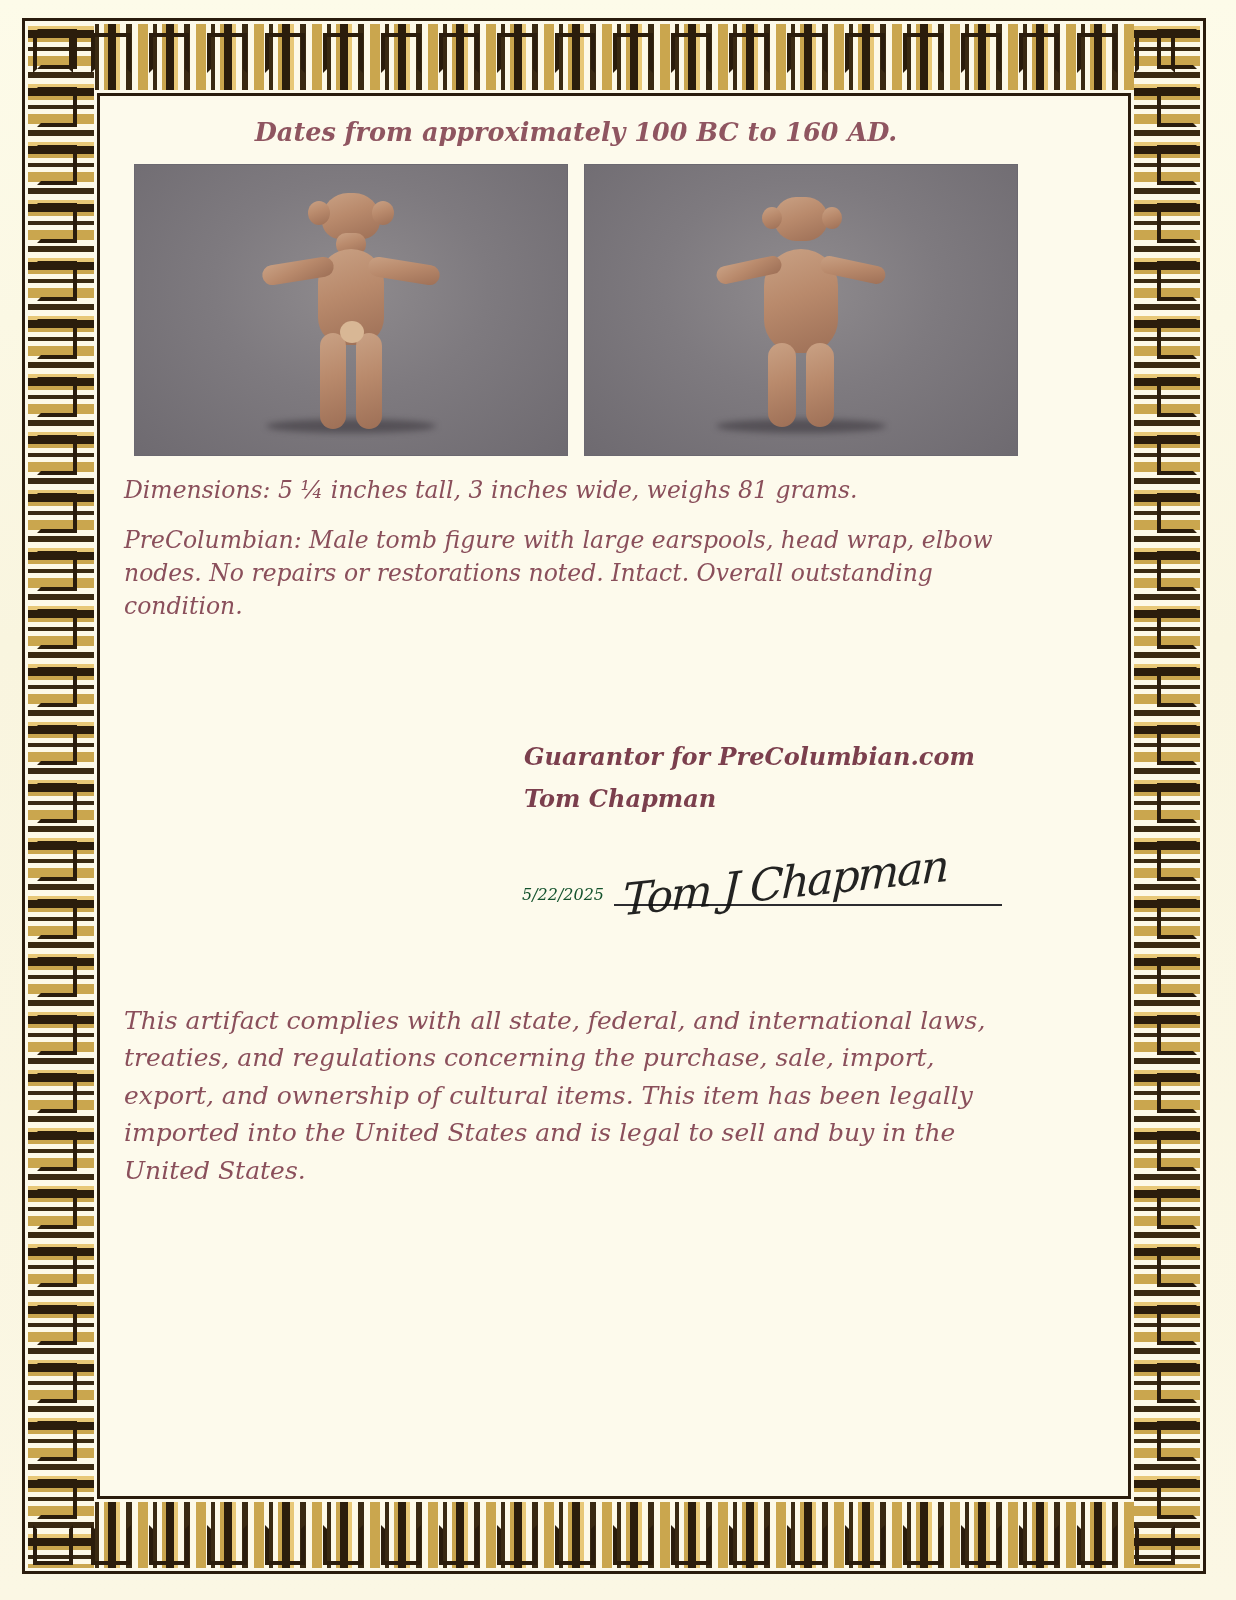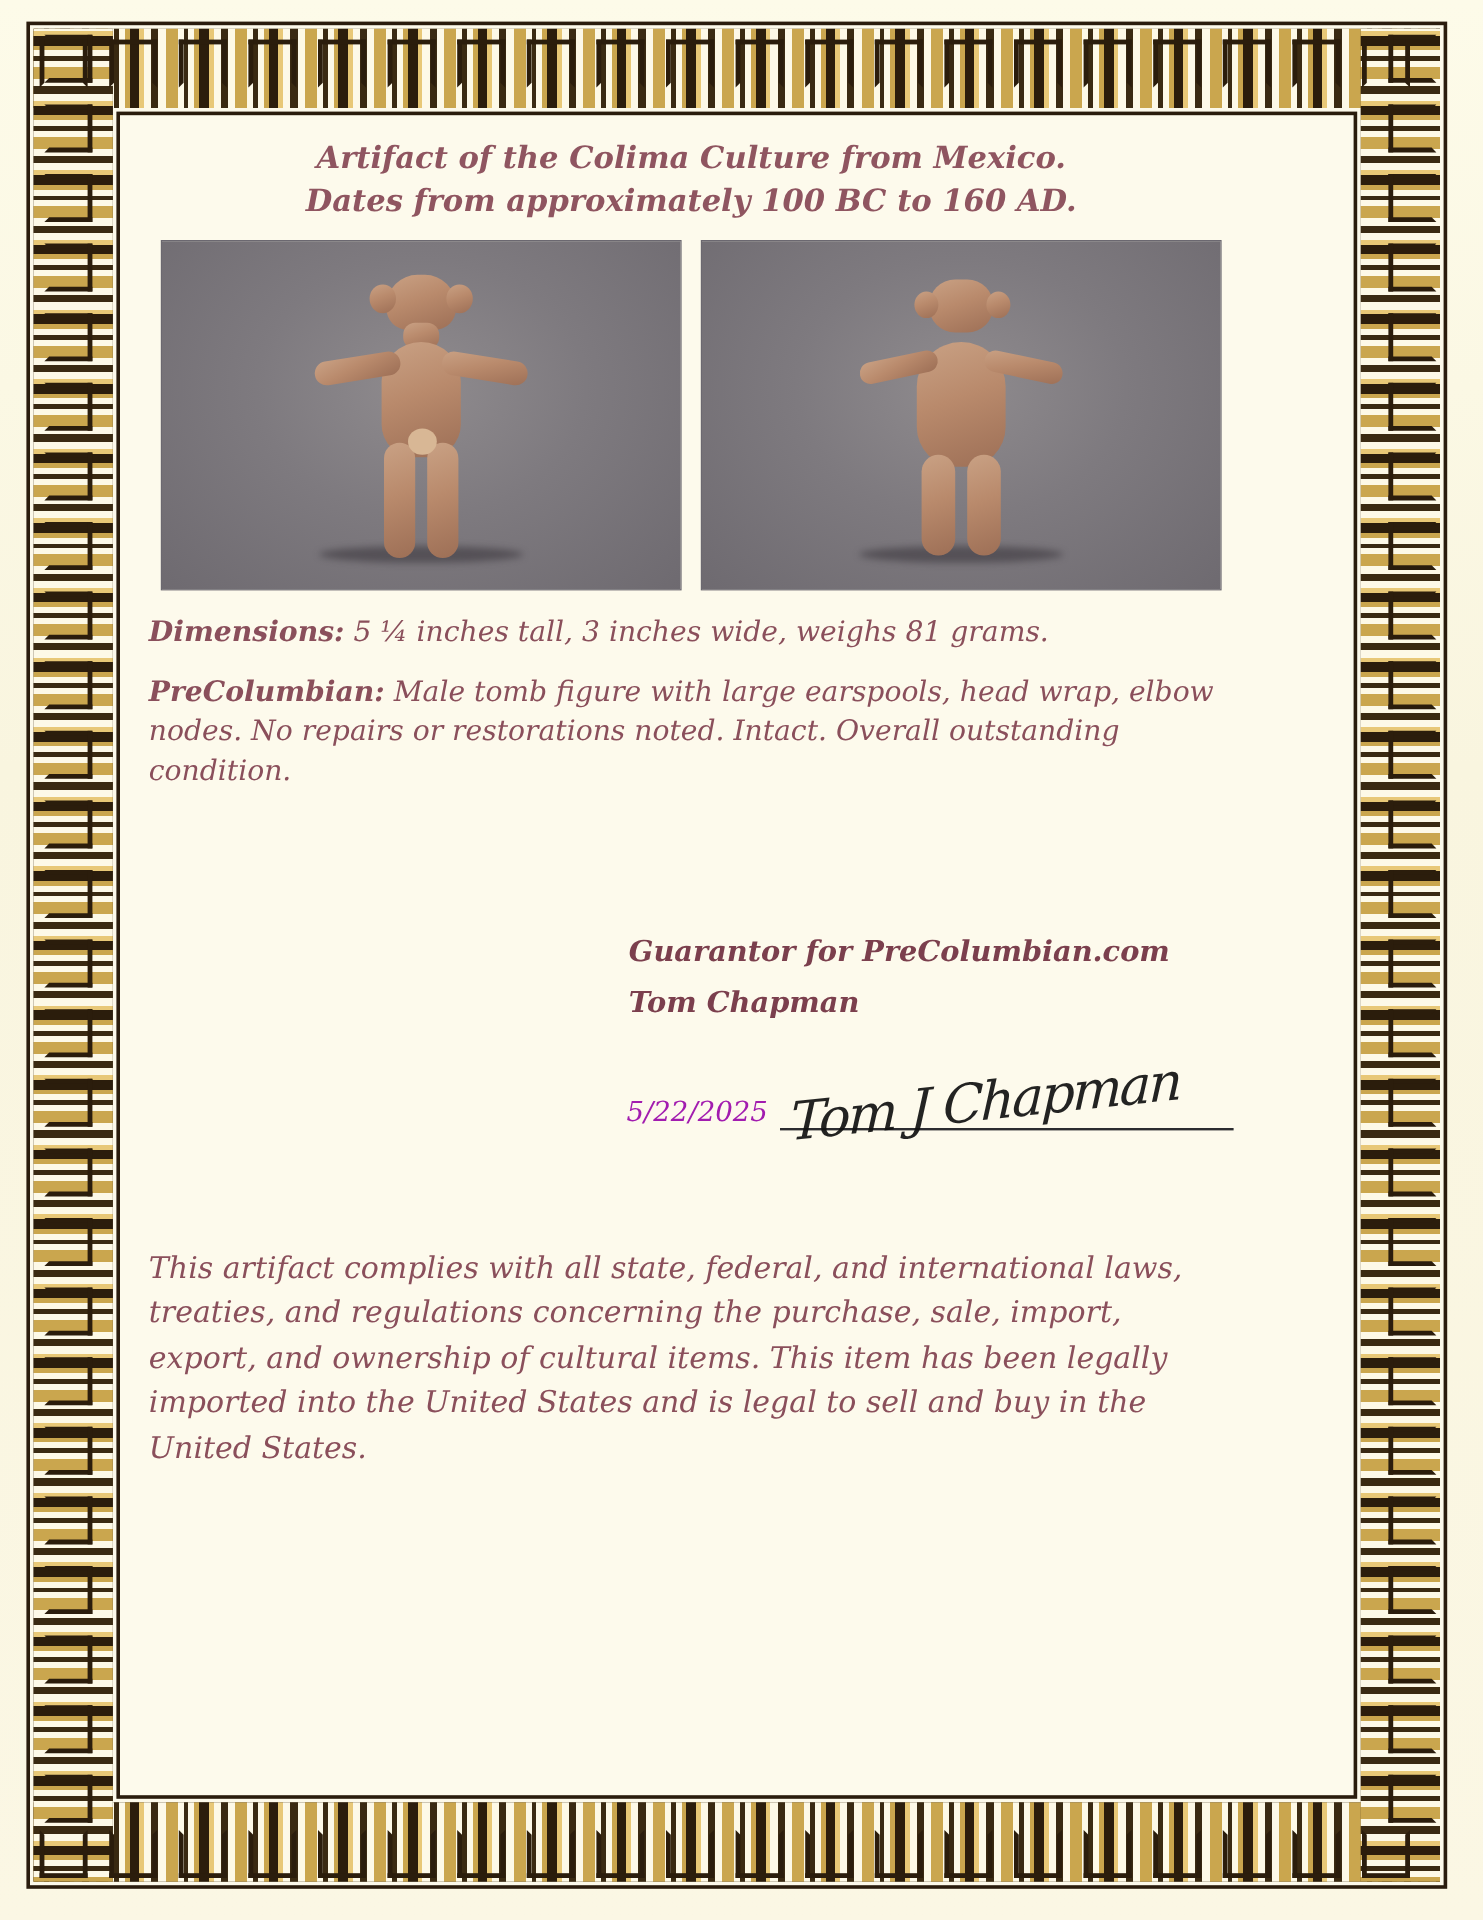--- a/index.html
+++ b/index.html
@@ -186,45 +186,45 @@
 
   .field {
     color: #8a4f5b;
     font-family: "DejaVu Serif", serif;
     font-style: italic;
     font-size: 23.5px;
     line-height: 1.42;
     margin: 0 0 16px 0;
   }
   .field .lbl {
-    font-weight: bold;
+    font-weight: normal;
   }
 
   .signer {
     margin-top: 112px;
     padding-left: 400px;
     color: #7b3f4d;
     font-family: "DejaVu Serif", serif;
     font-style: italic;
     font-weight: bold;
     font-size: 24px;
     line-height: 1.75;
   }
 
   .sigrow {
     display: flex;
     align-items: flex-end;
     margin-top: 54px;
     padding-left: 398px;
   }
   .sigdate {
-    color: #a21caf;
-    font-family: "DejaVu Serif", serif;
-    font-style: italic;
-    font-size: 23px;
+    color: #14532d;
+    font-family: "DejaVu Serif", serif;
+    font-style: italic;
+    font-size: 16px;
     padding-bottom: 2px;
   }
   .sigline {
     margin-left: 10px;
     width: 388px;
     border-bottom: 2px solid #2c2c30;
     position: relative;
     height: 30px;
   }
   .scribble {
@@ -355,21 +355,20 @@
         <div class="key-cell" style="left: 12px; top: 1458px; width: 40px; height: 40px; border-color: rgb(43, 29, 12) rgb(43, 29, 12) rgb(43, 29, 12) transparent;"></div>
         <div class="key-cell" style="left: 1132px; top: 1458px; width: 40px; height: 40px; border-color: rgb(43, 29, 12) transparent rgb(43, 29, 12) rgb(43, 29, 12);"></div>
       </div>
     <div class="inner-rule"></div>
   </div>
 
   <div class="content">
 
 
     <div class="lede">
-      <div>Artifact of the Colima Culture from Mexico.</div>
       <div>Dates from approximately 100 BC to 160 AD.</div>
     </div>
 
     <div class="photos">
       <div class="photo">
         <div class="fig-shadow"></div>
         <div class="figure" style="bottom:26px; width:190px; height:236px;">
           <div class="fig-part" style="left:66px; top:0px; width:58px; height:46px; border-radius:26px 26px 18px 18px;"></div>
           <div class="fig-part" style="left:52px; top:8px; width:22px; height:24px;"></div>
           <div class="fig-part" style="left:116px; top:8px; width:22px; height:24px;"></div>

